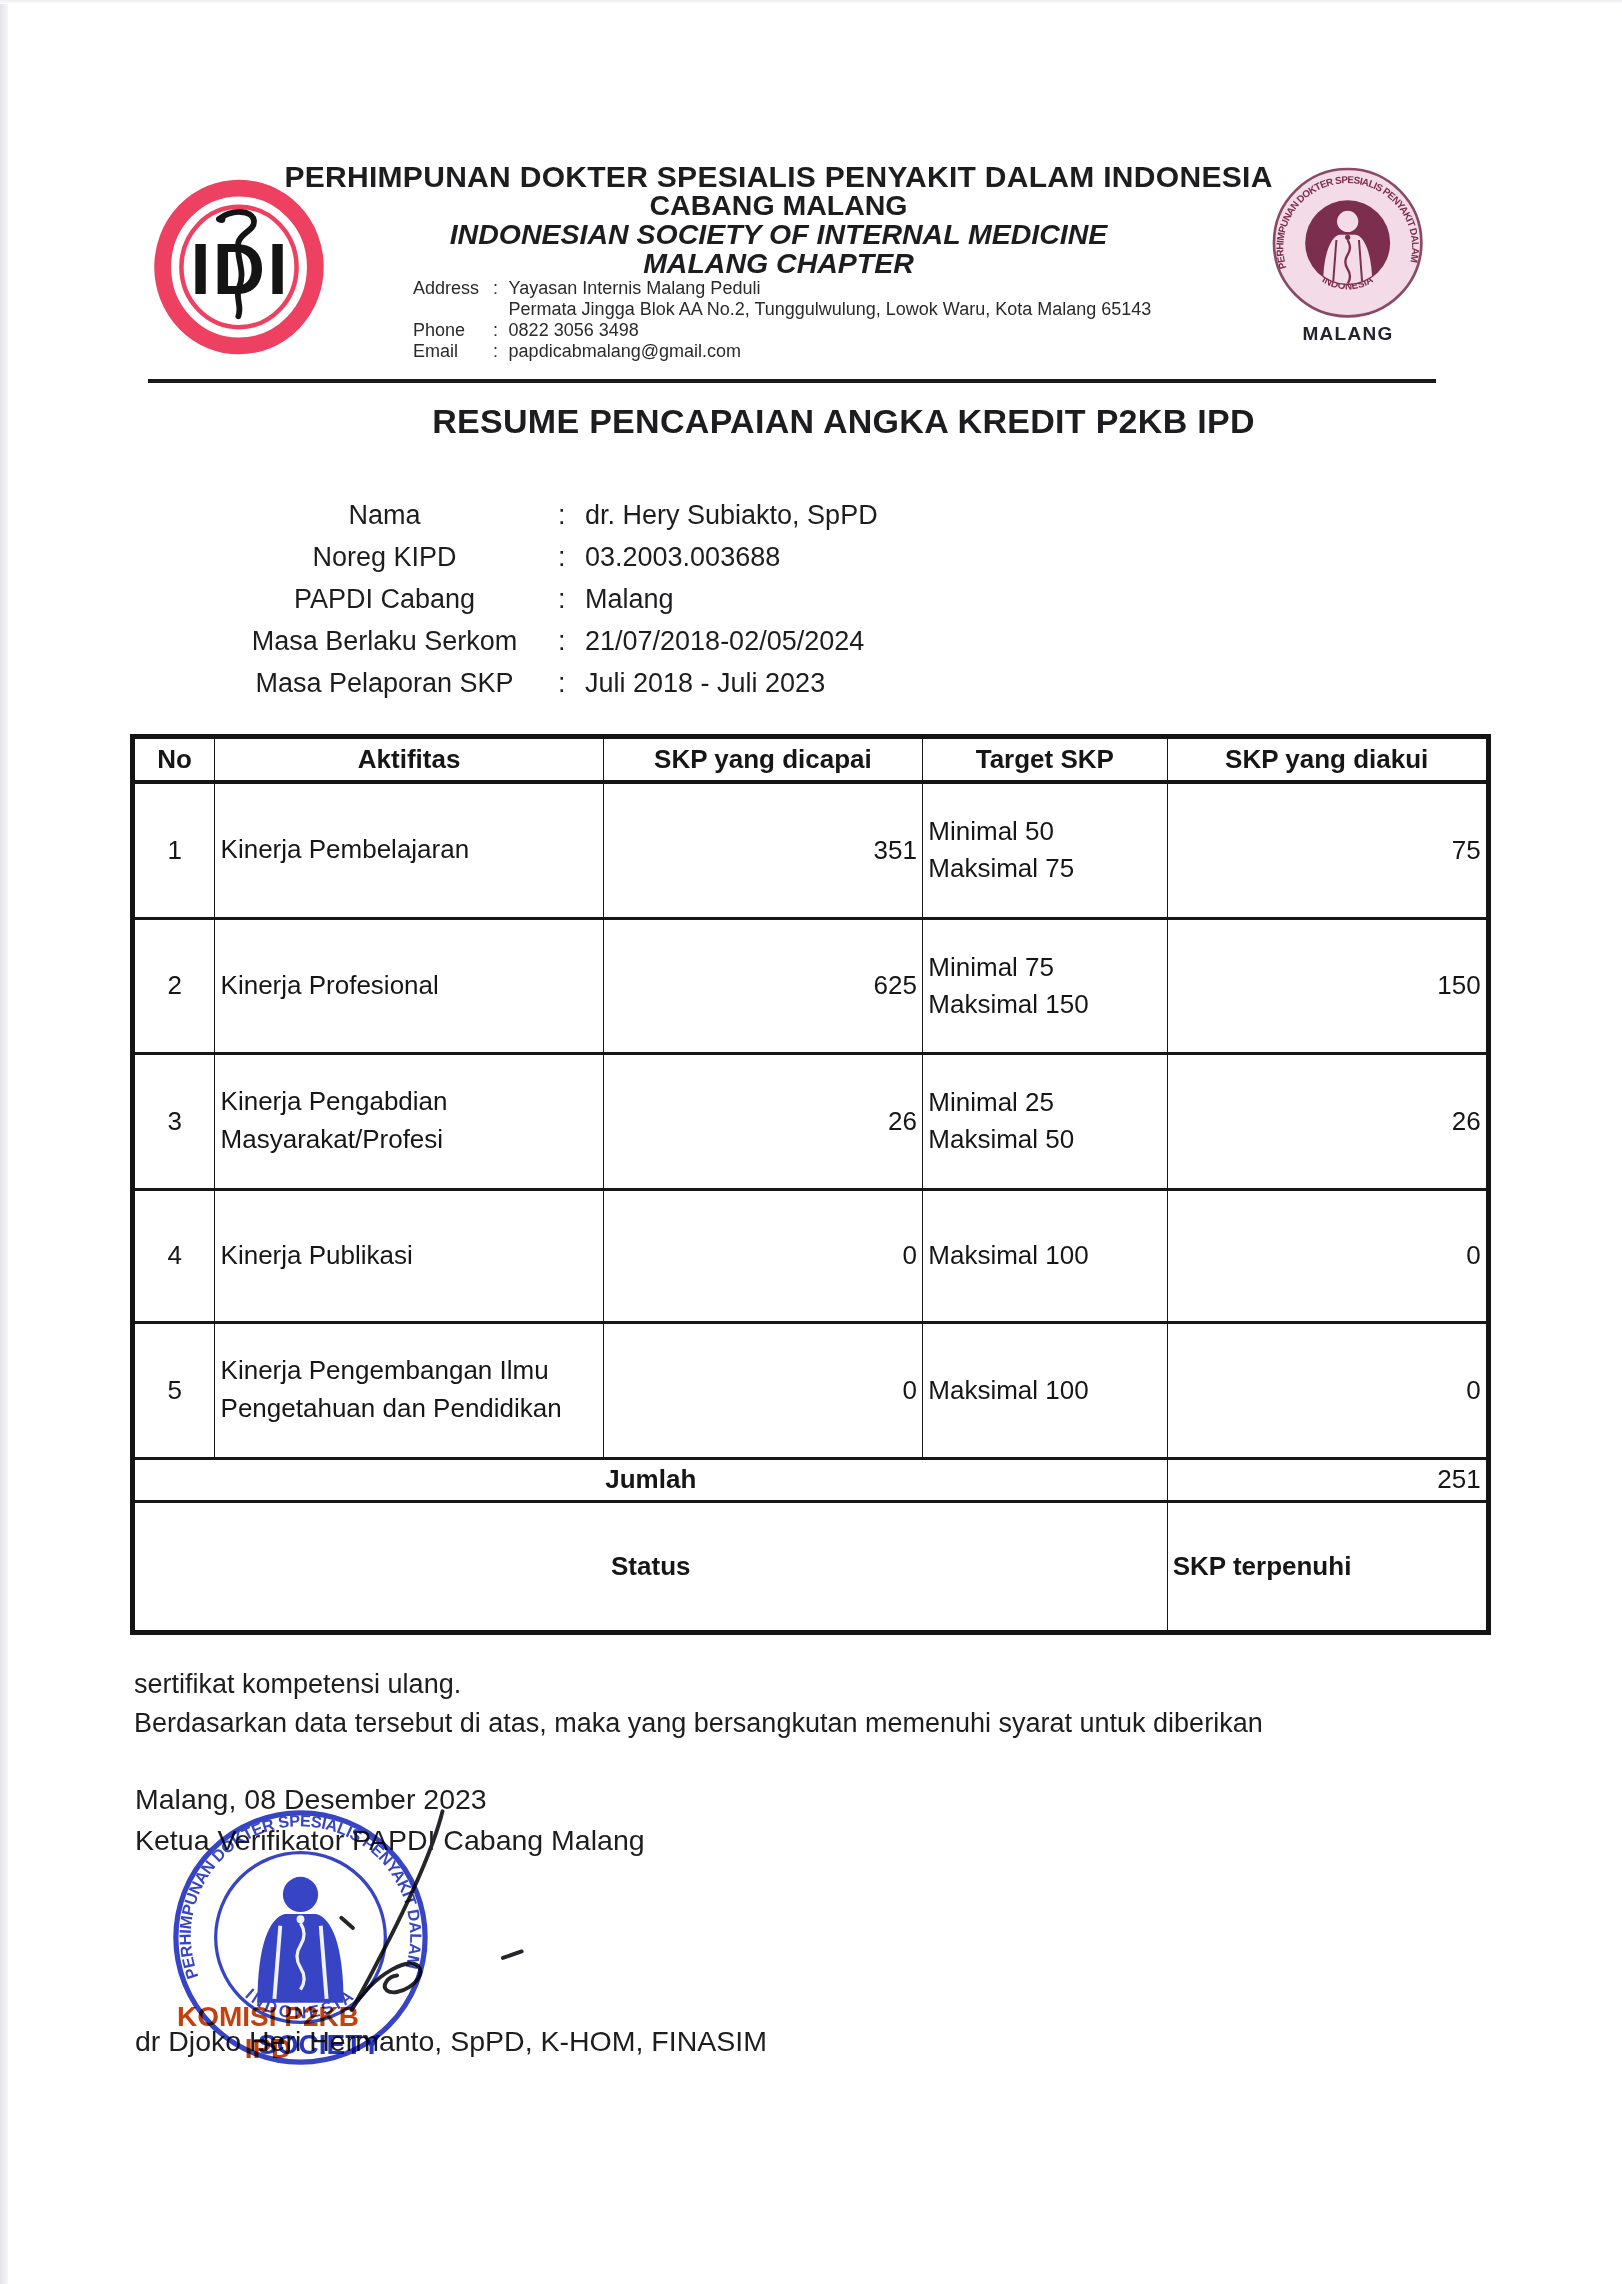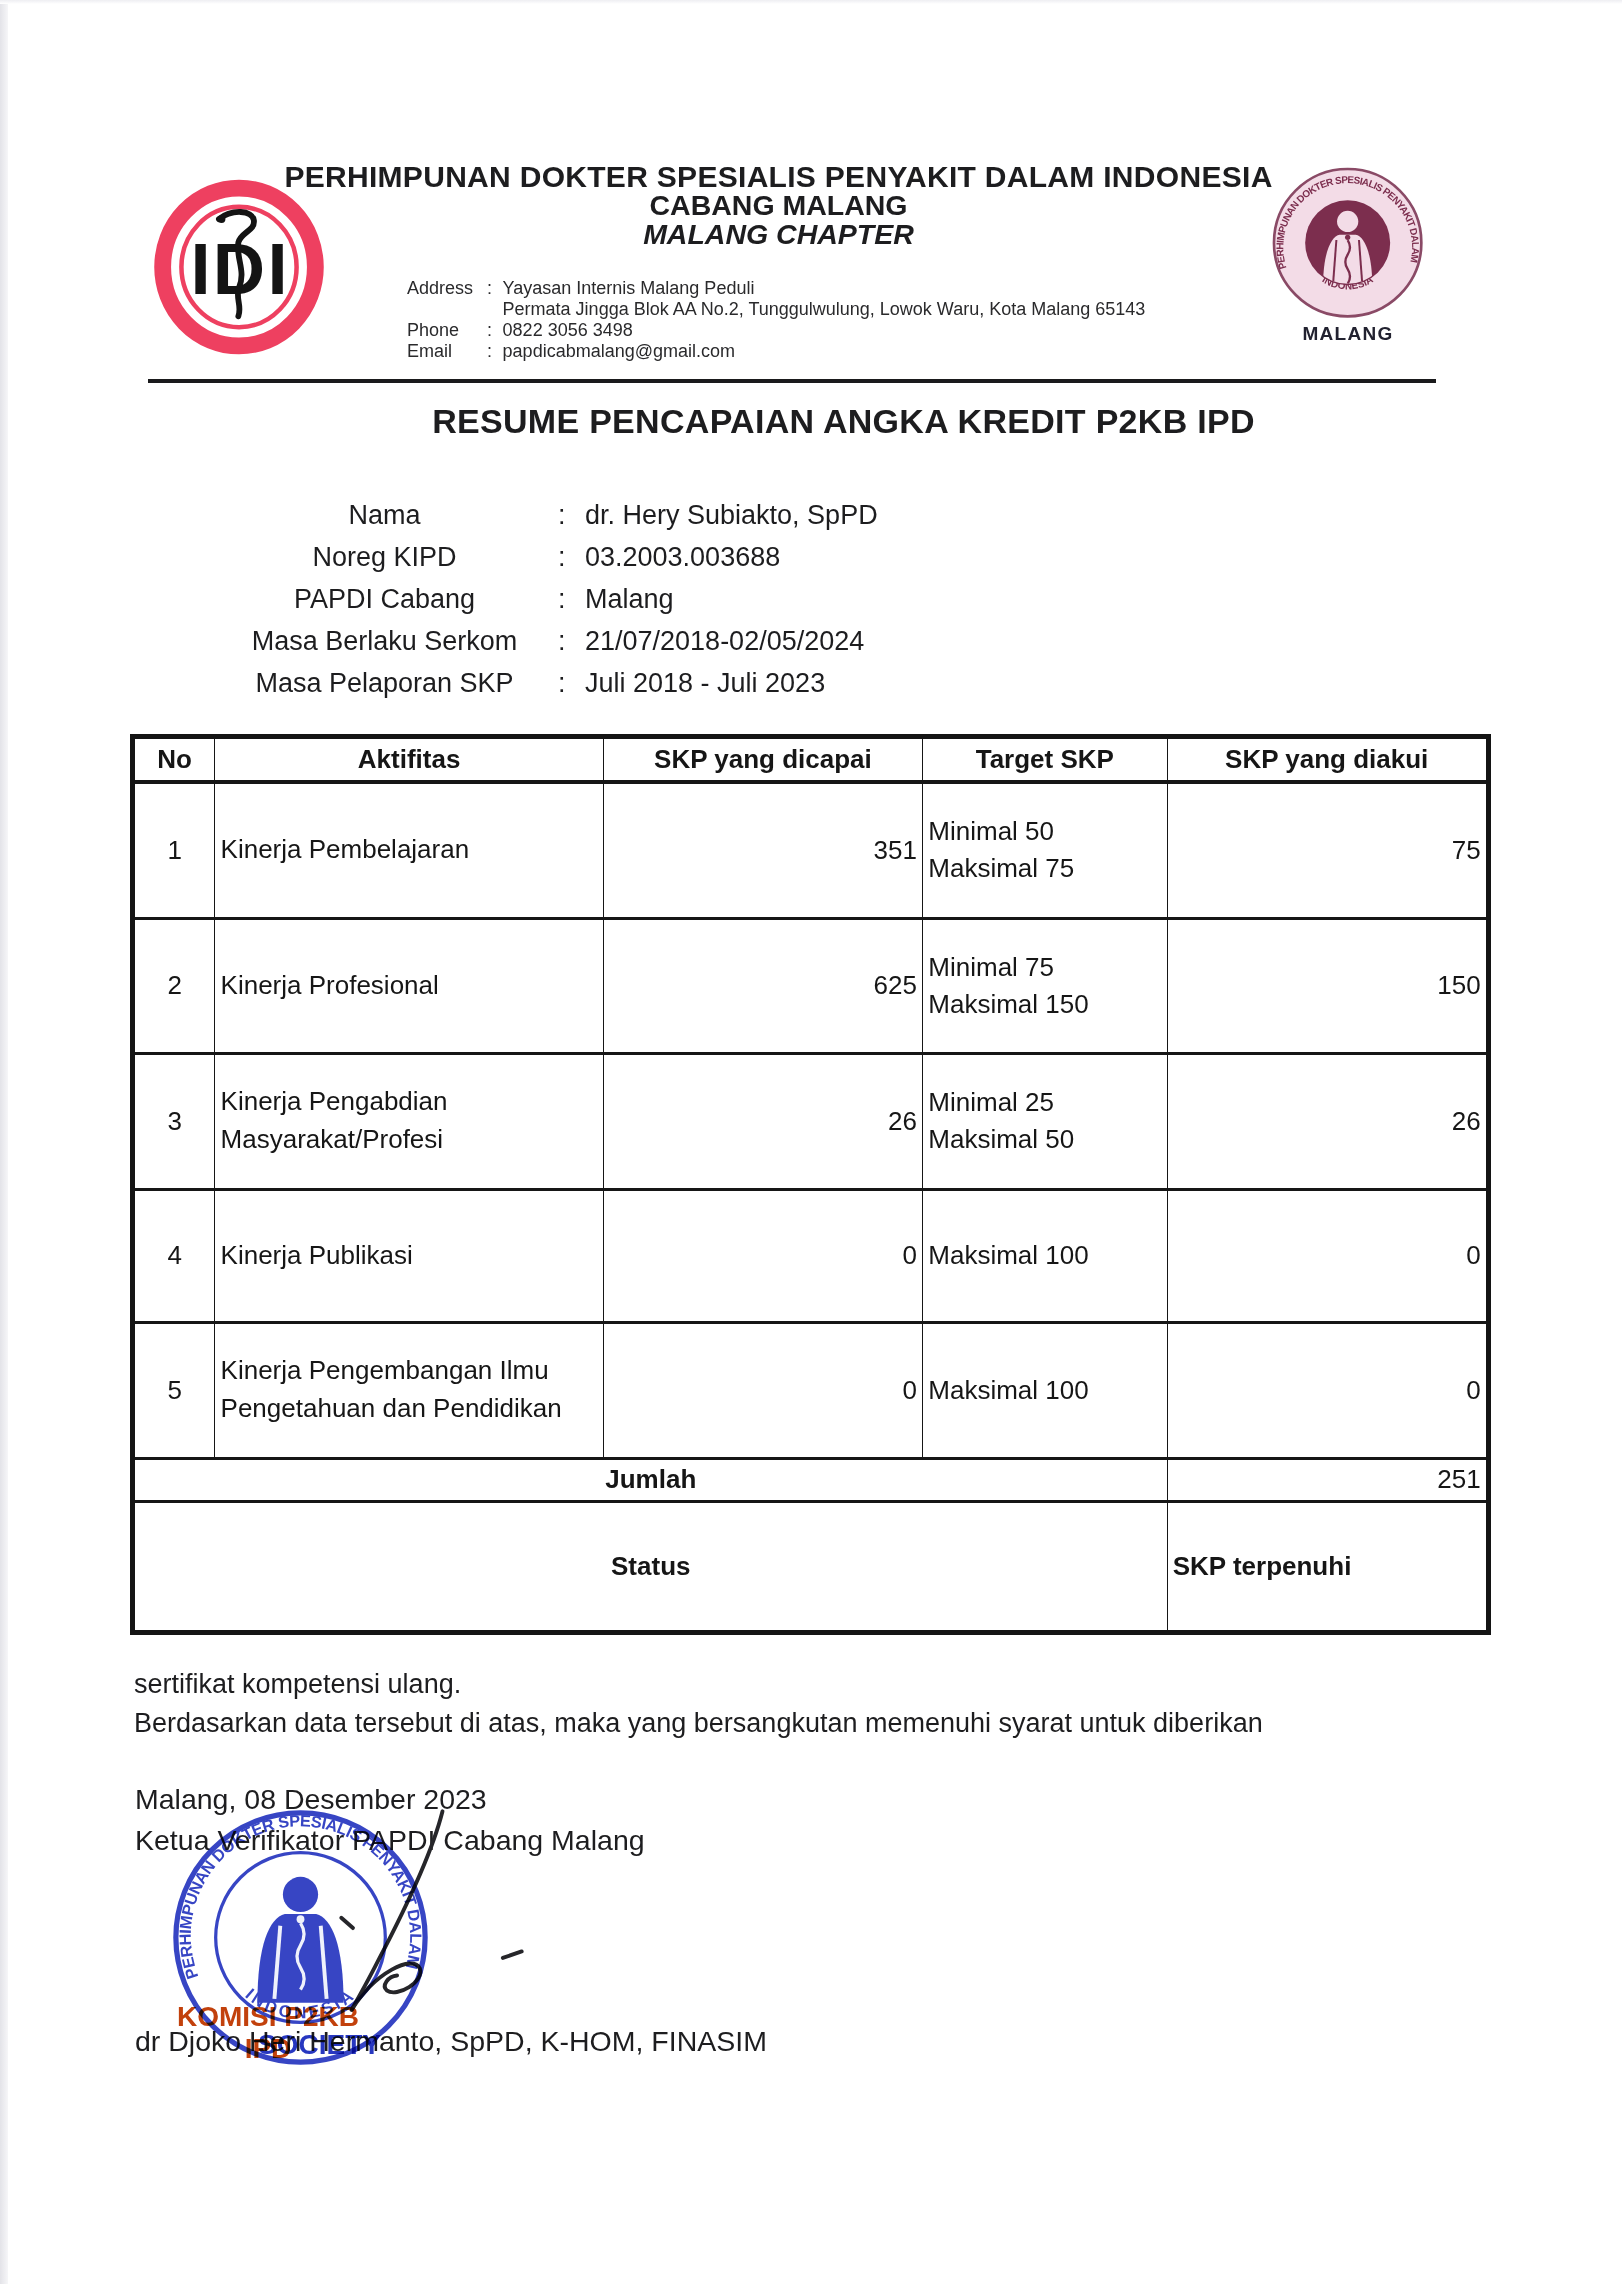--- a/index.html
+++ b/index.html
@@ -13,21 +13,21 @@
   .scan-top-edge{left:0;top:0;width:1622px;height:3.9px;background:linear-gradient(180deg,#eeeef2,#ffffff);}
 
   
   .org-block{left:130px;top:162px;width:1297px;text-align:center;line-height:29px;}
   .org-l1{font-size:30px;font-weight:bold;letter-spacing:0.3px;}
   .org-l2{font-size:28.5px;font-weight:bold;}
   .org-l3{font-size:28.5px;font-weight:bold;font-style:italic;}
   .org-l4{font-size:28.5px;font-weight:bold;font-style:italic;}
   .contact-block{left:407px;top:278px;font-size:18px;line-height:21px;color:#2a2a2c;}
   .contact-row{display:flex;}
-  .contact-label{width:80px;flex:0 0 80px;}
+  .contact-label{width:80px;flex:0 0 80px;margin-left:6px;}
   .contact-sep{width:15.6px;flex:0 0 15.6px;}
   .divider{left:148px;top:379px;width:1288px;height:3.9px;background:#1a1a1c;}
   .seal-caption{left:1270px;top:323px;width:156px;text-align:center;font-size:19px;font-weight:bold;letter-spacing:1.3px;color:#222230;}
 
   
   .doc-title{left:195px;top:402px;width:1297px;text-align:center;font-size:34px;font-weight:bold;letter-spacing:0.3px;}
 
   
   .info-block{left:211px;top:494px;font-size:27px;}
   .info-row{display:flex;height:42px;align-items:center;}
@@ -109,20 +109,21 @@
       <circle cx="117" cy="106" r="4" fill="#7c2e4e"></circle>
       <path d="M 117,110 q 7,11 0,22 q -7,11 0,22 q 7,11 0,22" fill="none" stroke="#7c2e4e" stroke-width="3.5"></path>
     </g>
   </svg>
 </div>
 <div class="abs seal-caption">MALANG</div>
 
 <div class="abs org-block">
   <div class="org-l1">PERHIMPUNAN DOKTER SPESIALIS PENYAKIT DALAM INDONESIA</div>
   <div class="org-l2">CABANG MALANG</div>
+  <div class="org-l3">INDONESIAN SOCIETY OF INTERNAL MEDICINE</div>
   <div class="org-l4">MALANG CHAPTER</div>
 </div>
 
 <div class="abs contact-block">
   <div class="contact-row">
     <span class="contact-label">Address</span>
     <span class="contact-sep">:</span>
     <span>Yayasan Internis Malang Peduli</span>
   </div>
   <div class="contact-row">

